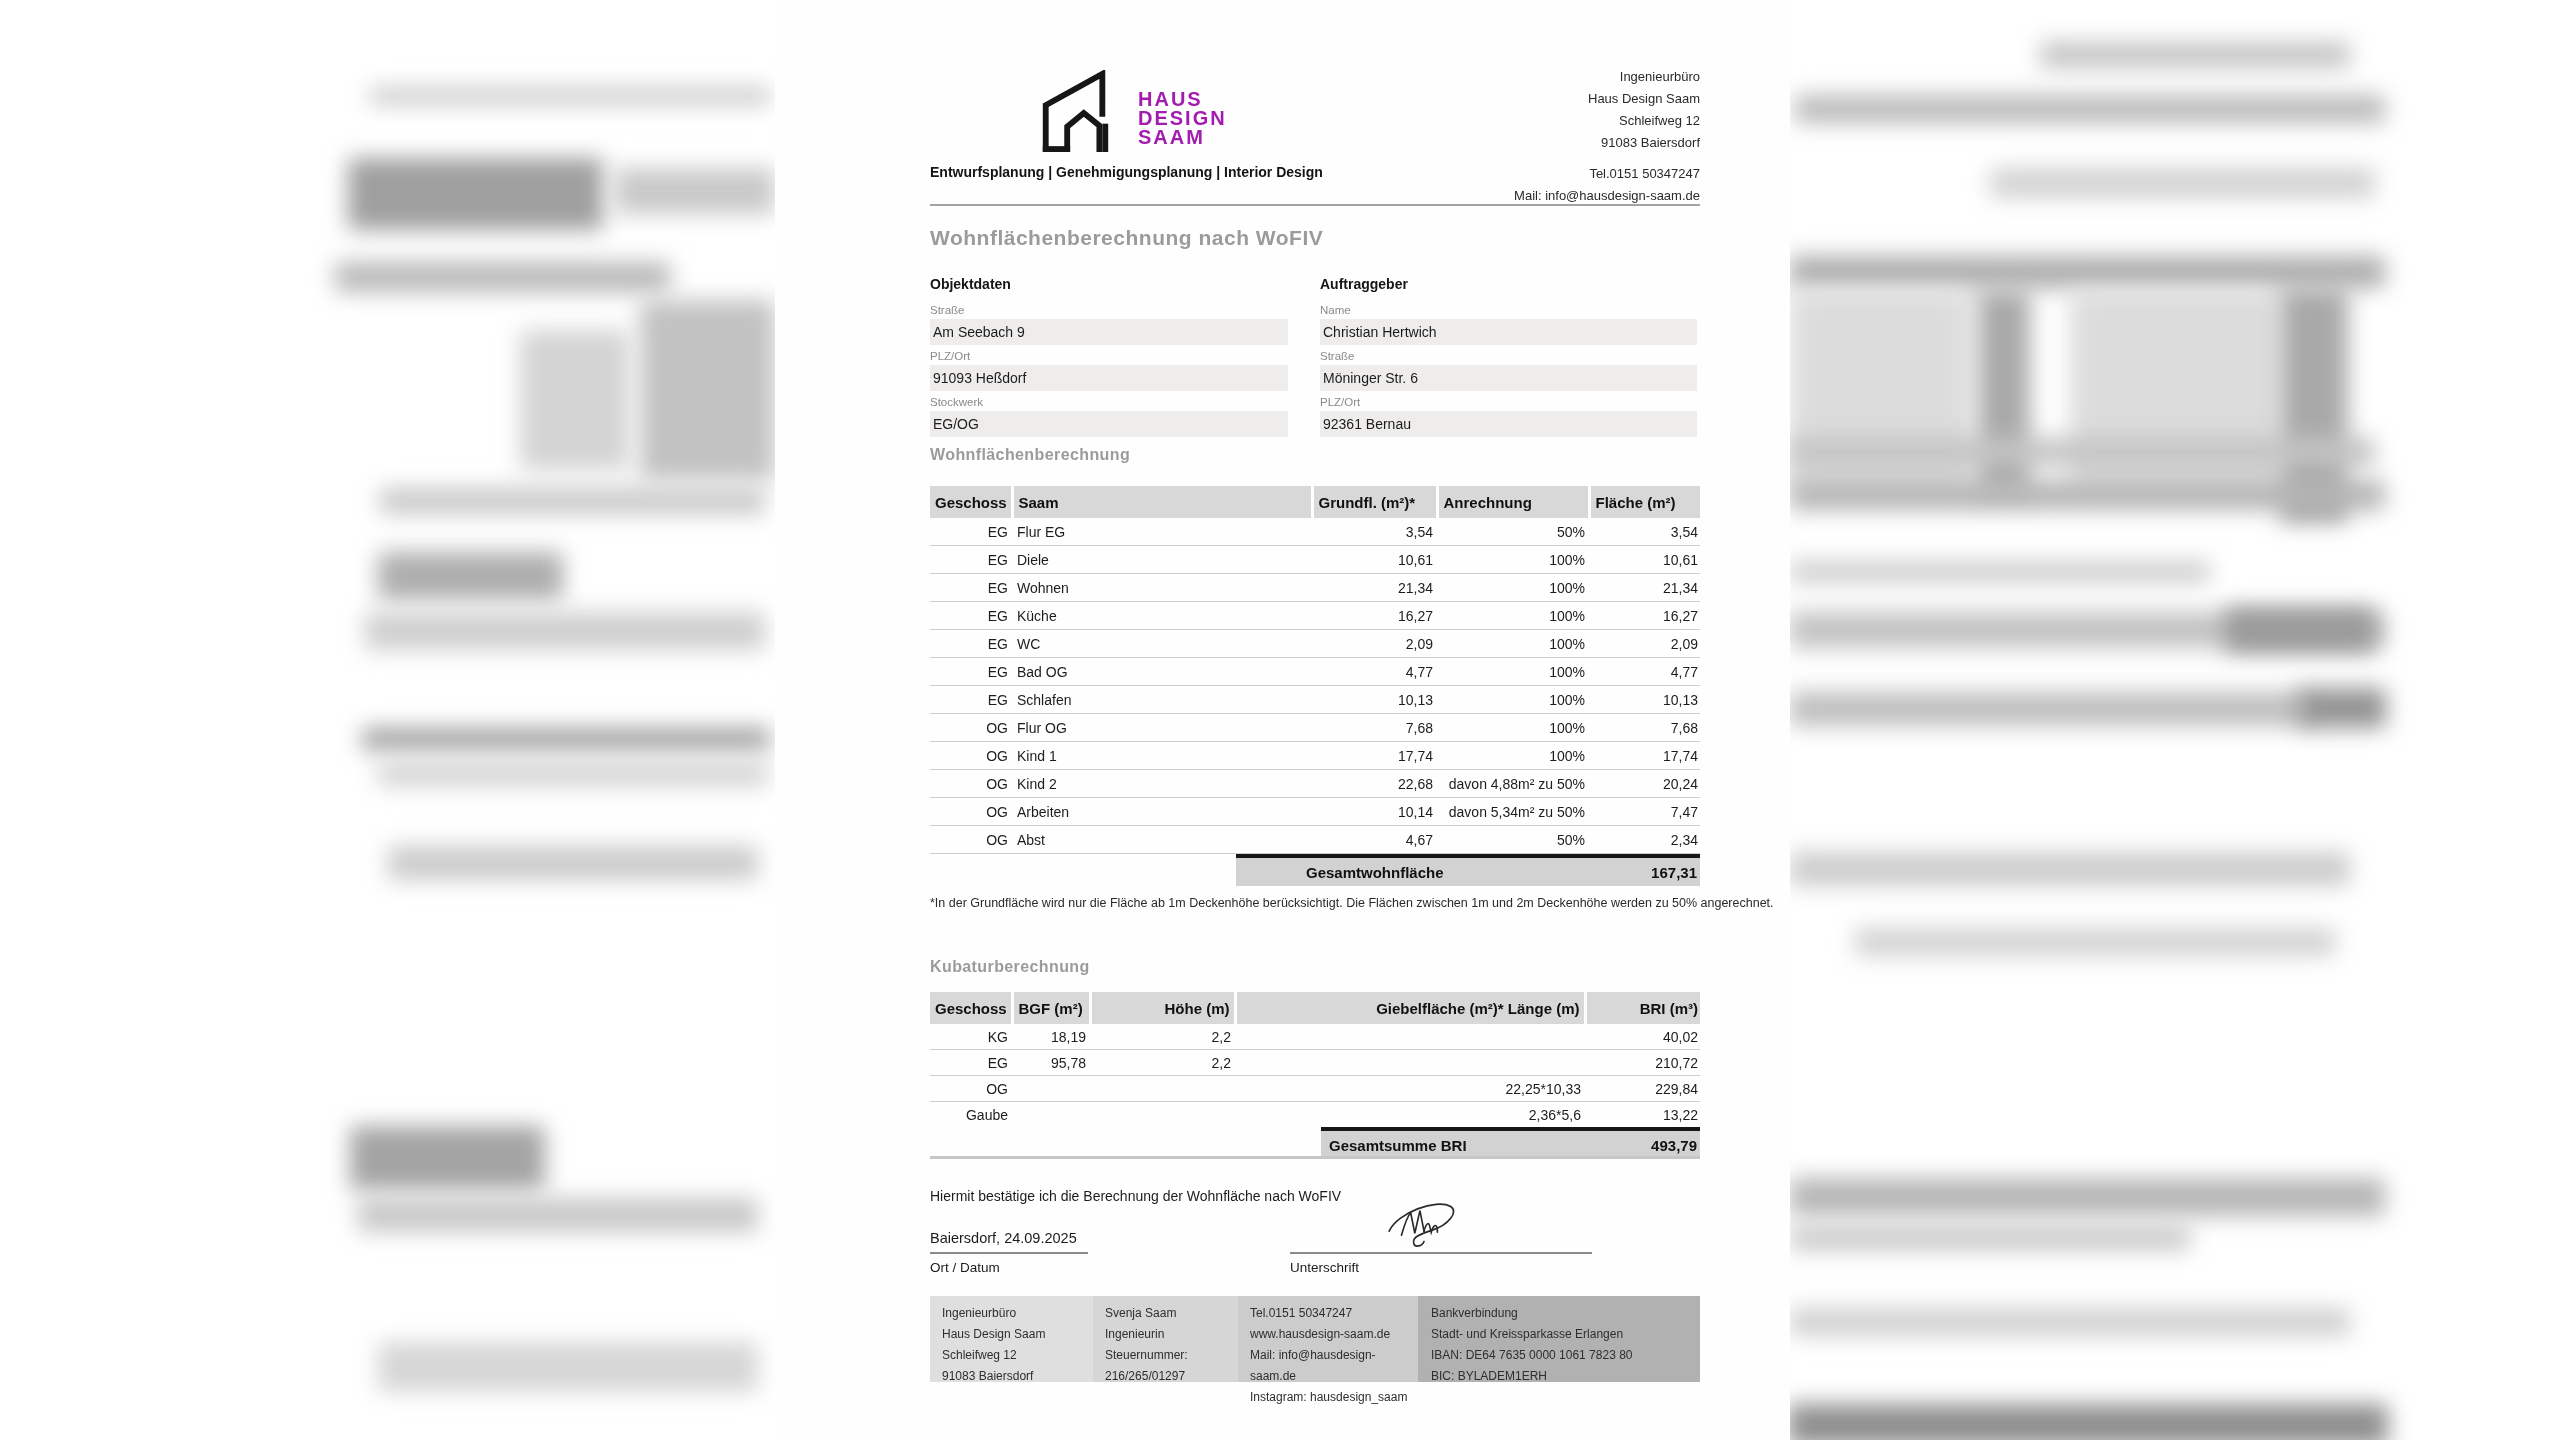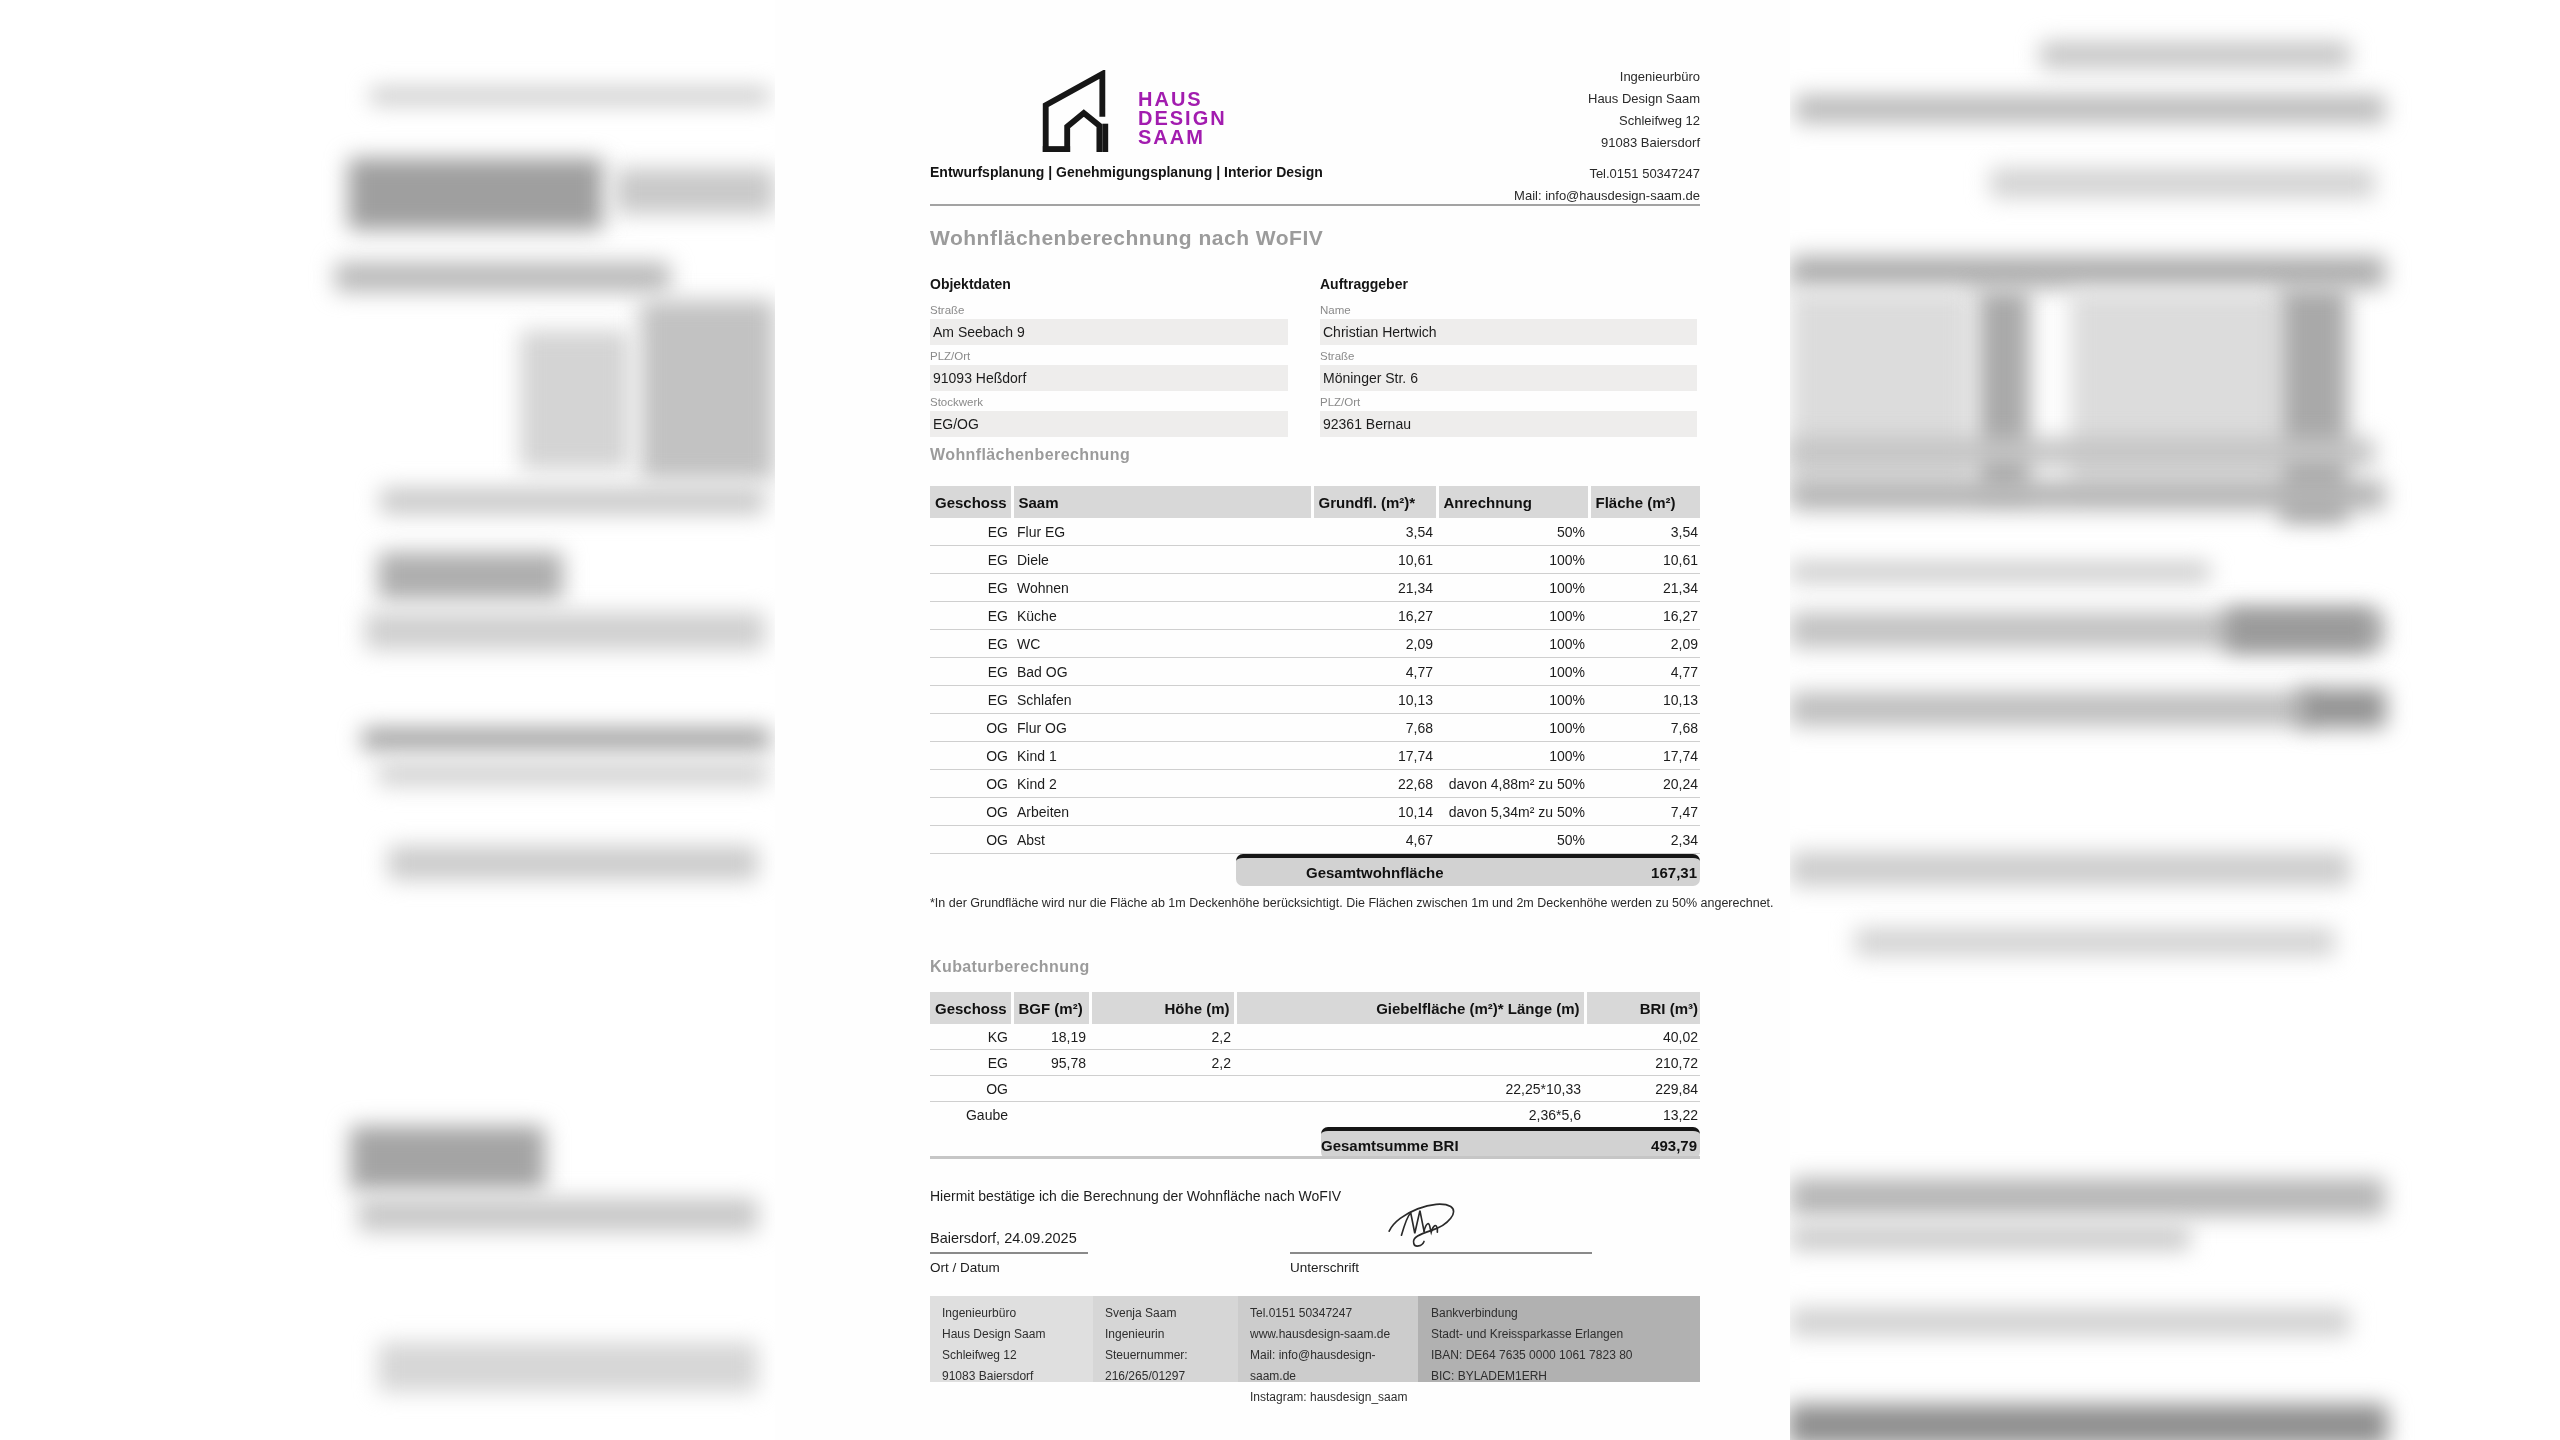--- a/index.html
+++ b/index.html
@@ -33,25 +33,25 @@
   
   .doc-table{border-collapse:collapse;table-layout:fixed;width:770px;}
   .doc-table th{background:#d8d8d8;font-size:15px;font-weight:bold;height:32px;padding:0;color:#111;}
   .doc-table th + th{border-left:3px solid #fefefe;}
   .doc-table td{font-size:14px;height:27px;padding:0;border-bottom:1px solid #cfcfcf;color:#1c1c1c;}
   .al{text-align:left;padding-left:5px !important;}
   .ar{text-align:right;padding-right:4px !important;}
   .ar0{text-align:right;padding-right:2px !important;}
   .t2 td{height:25px;}
   .t2 tr:last-child td{border-bottom:none;}
-  .total-bar{height:28px;background:#d2d2d2;border-top:4px solid #161616;display:flex;align-items:center;justify-content:space-between;font-size:15px;font-weight:bold;color:#111;border-radius:7px;}
+  .total-bar{height:28px;background:#d2d2d2;border-top:4px solid #161616;display:flex;align-items:center;justify-content:space-between;font-size:15px;font-weight:bold;color:#111;}
   .total1{margin-left:306px;width:464px;}
   .total1 .tl{padding-left:70px;}
   .total2{margin-left:391px;width:379px;}
-  .total2 .tl{}
+  .total2 .tl{padding-left:8px;}
   .total-bar .tv{padding-right:3px;}
   .footnote{left:155px;top:896px;font-size:12.5px;color:#2a2a2a;white-space:nowrap;}
   .gray-rule{left:155px;top:1156px;width:770px;height:3px;background:#c6c6c6;}
   
   .statement{left:155px;top:1188px;font-size:14px;}
   .date-text{left:155px;top:1230px;font-size:14.5px;}
   .date-line{left:155px;top:1252px;width:158px;height:2px;background:#8a8a8a;}
   .sig-line{left:515px;top:1252px;width:302px;height:2px;background:#8a8a8a;}
   .sig-label{font-size:13.5px;top:1260px;}
   .sig-svg{left:608px;top:1196px;width:80px;height:56px;}

